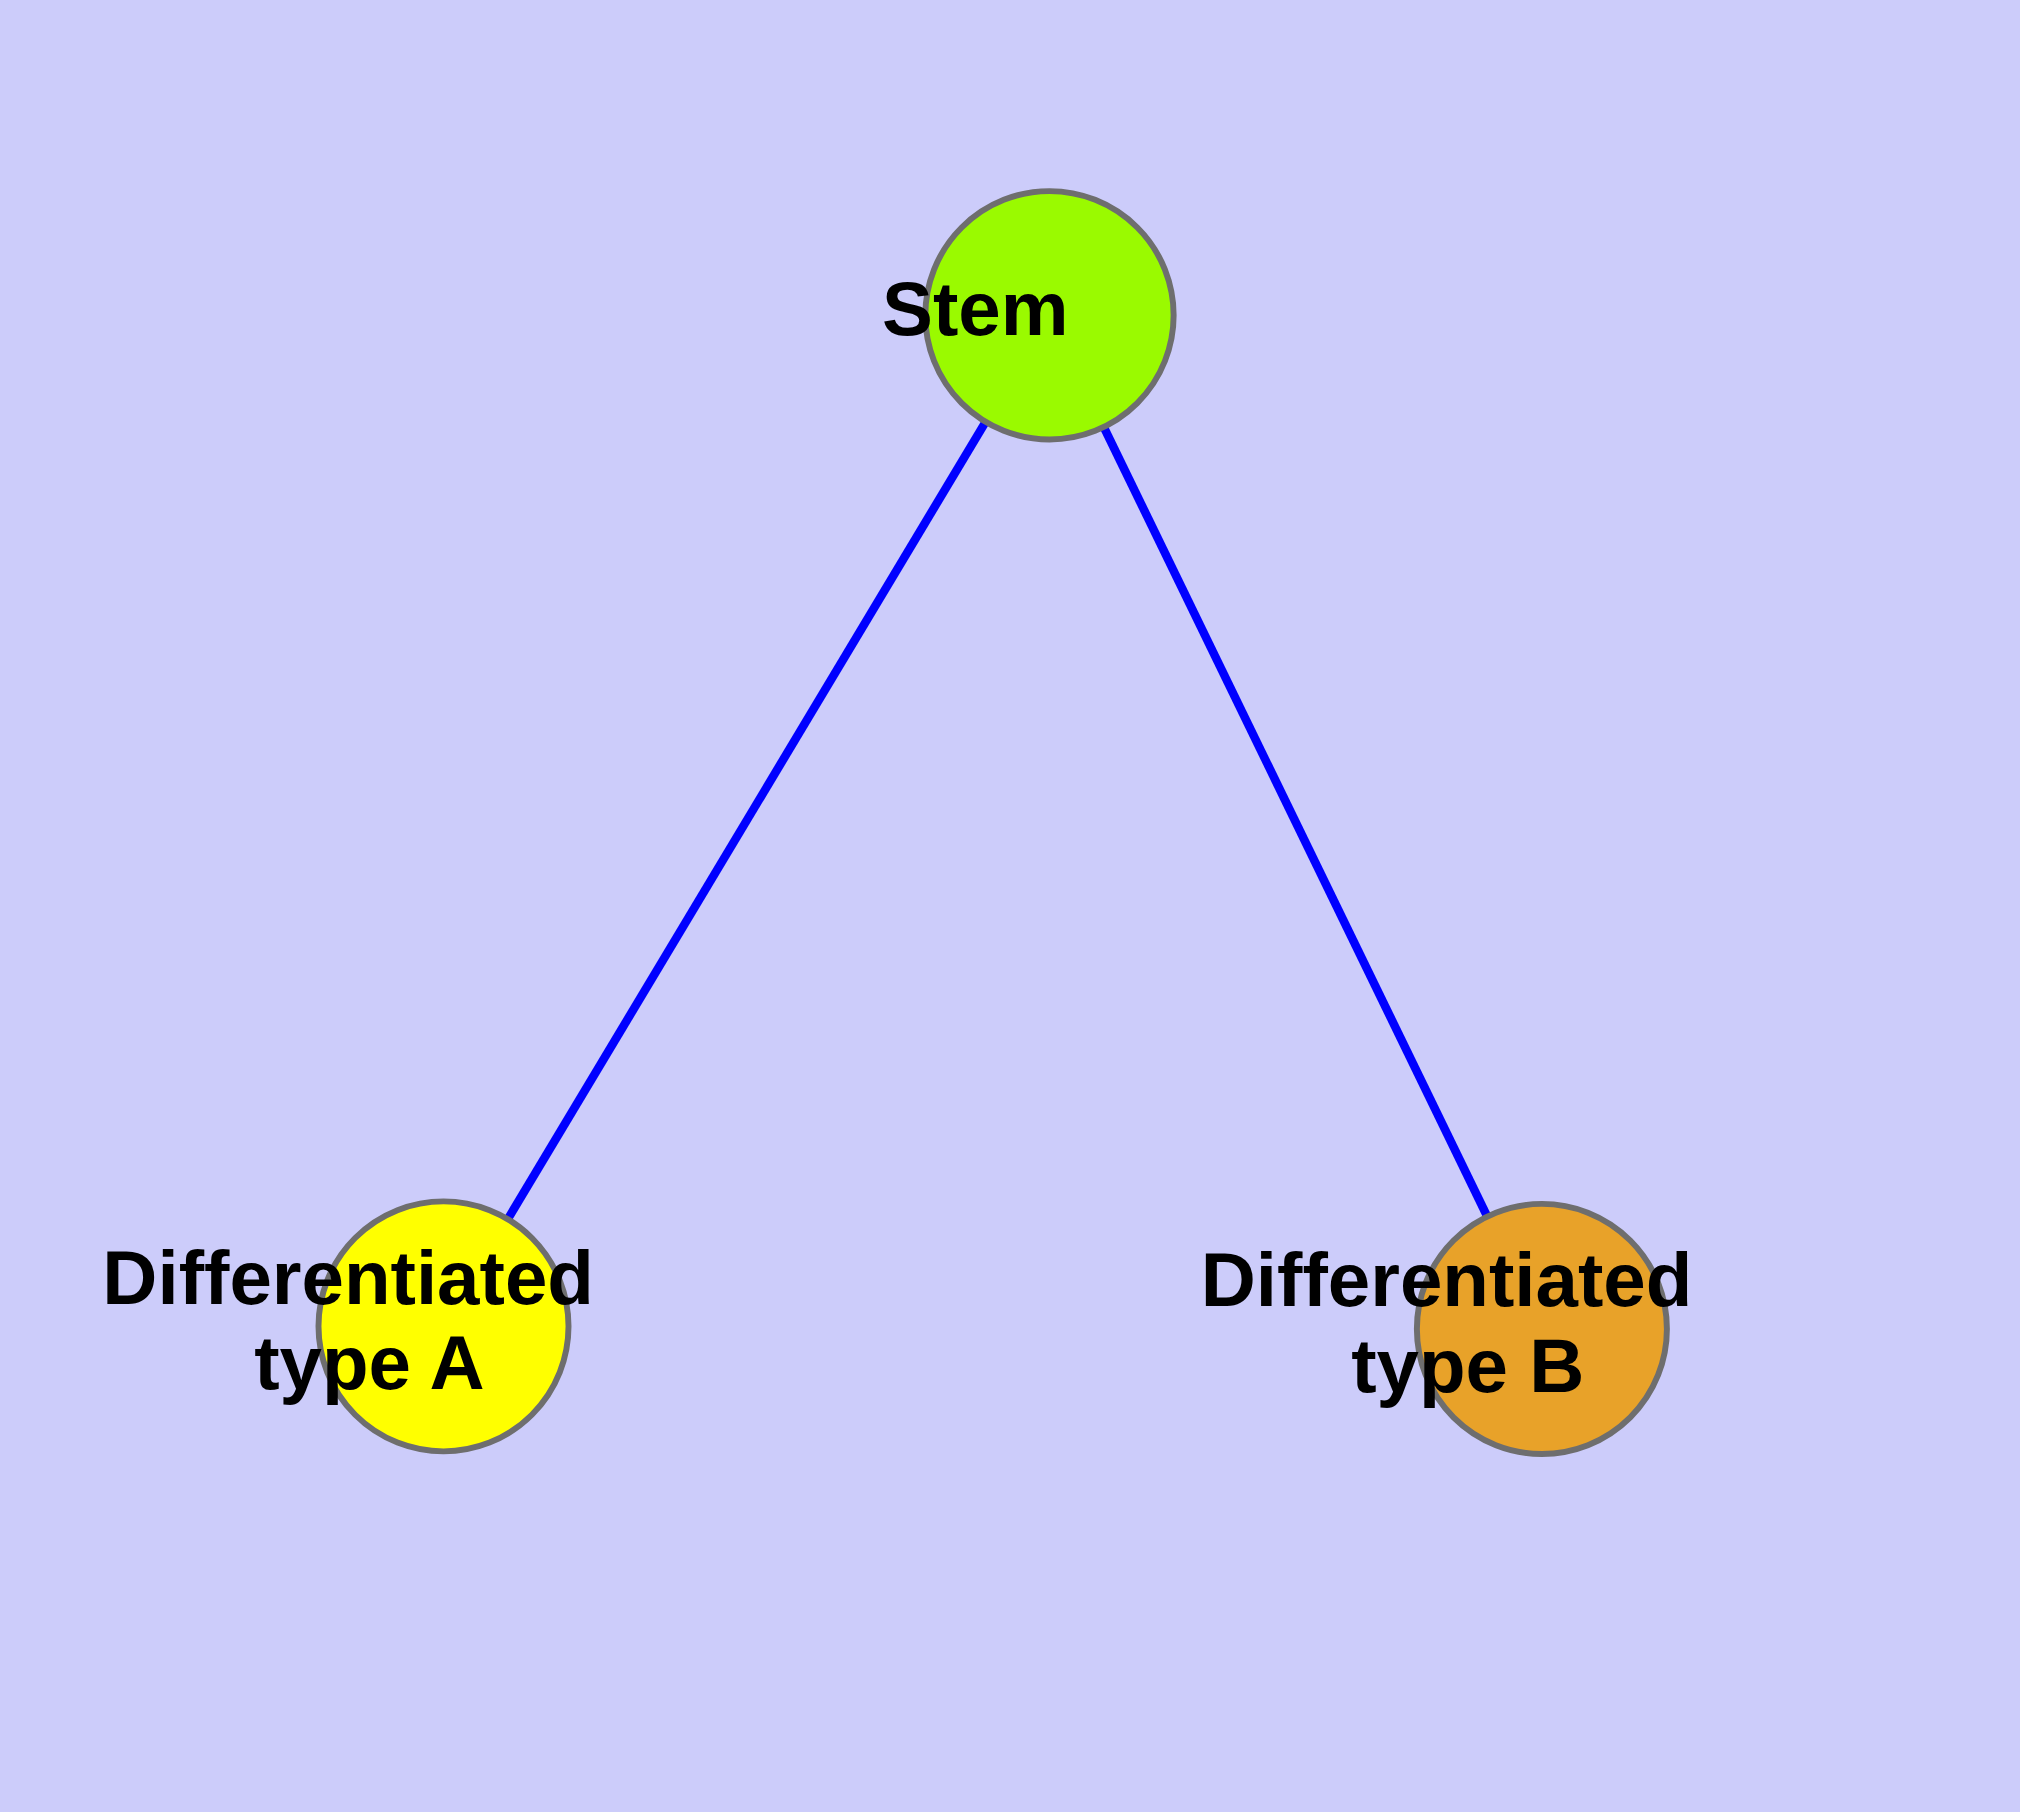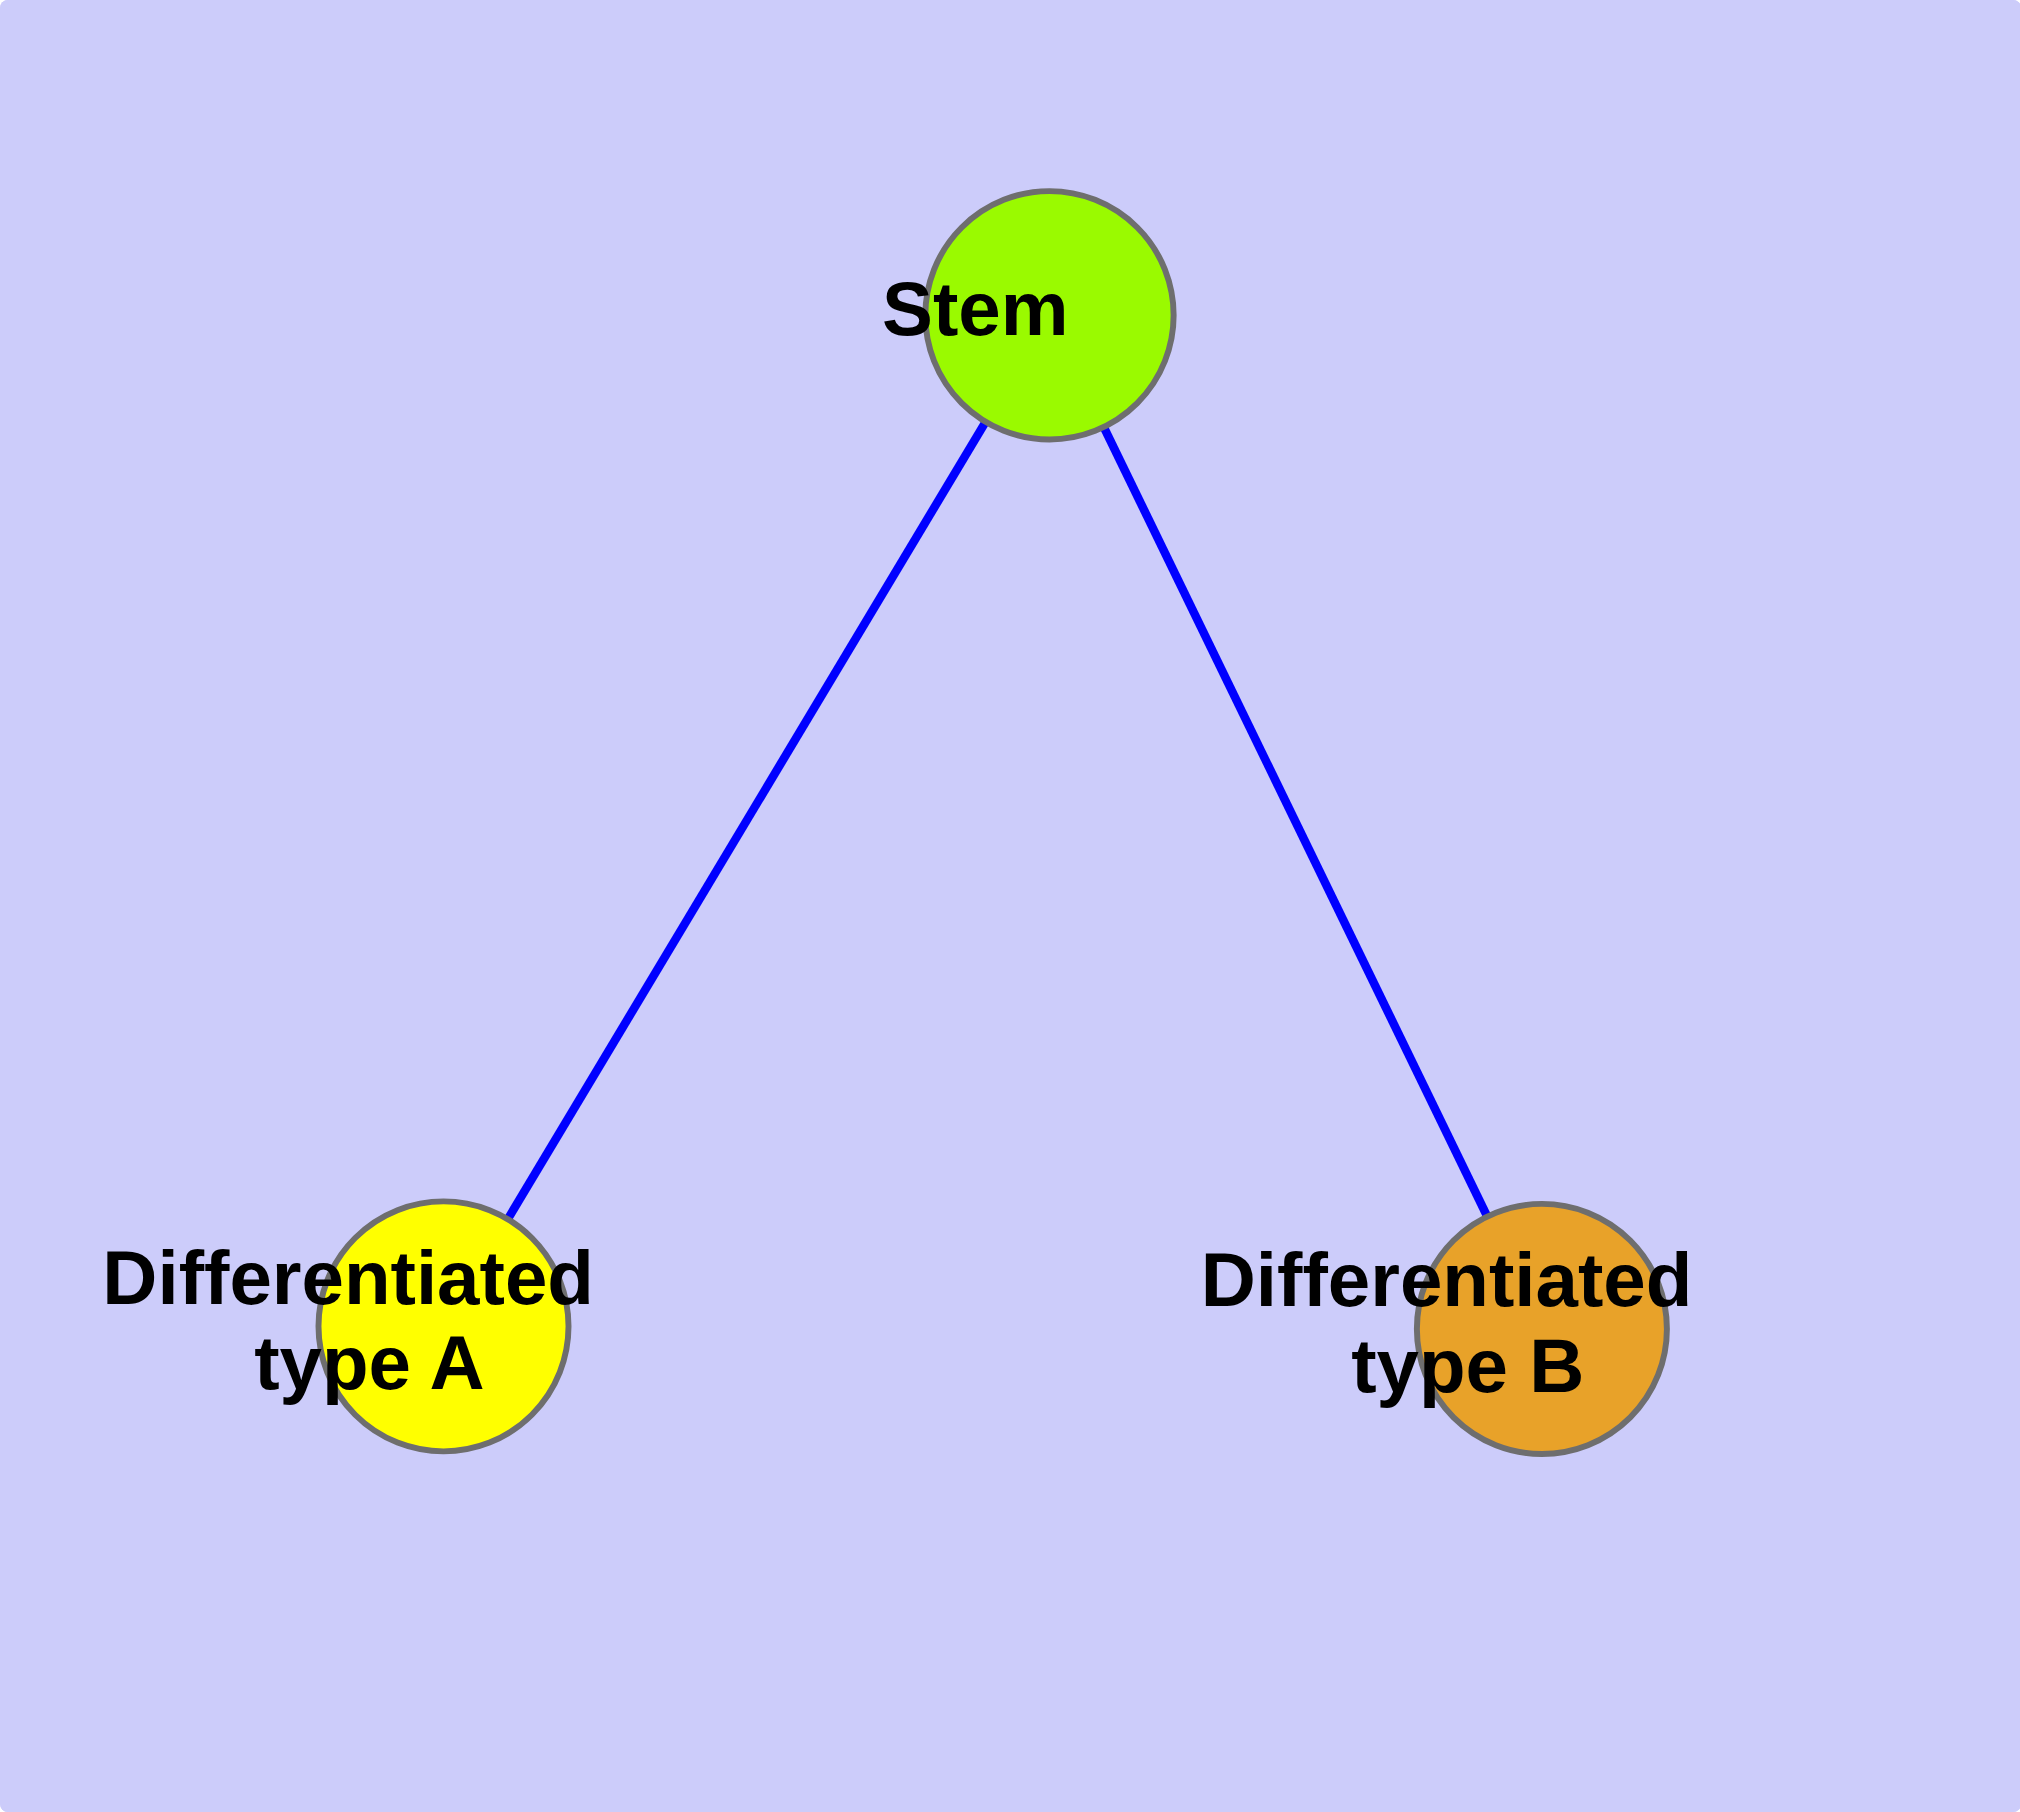--- a/index.html
+++ b/index.html
@@ -26,21 +26,21 @@
     font-weight: bold;
     fill: #000000;
     text-anchor: middle;
     dominant-baseline: middle;
     white-space: pre;
   }
 </style>
 </head>
 <body>
 
-<div id="canvas" style="width: 2021px; height: 1812px; background: rgb(204, 204, 250); border-radius: 8px;">
+<div id="canvas" style="width: 2021px; height: 1812px; background: rgb(204, 204, 250);">
   <svg id="graph-svg" viewBox="0 0 2384 2138" style="width: 2021px; height: 1812px;">
 
     <rect id="bg-rect" x="0" y="0" width="2384" height="2138" fill="#ccccfa"></rect>
 
     <g>
       <line id="edge-stem-a" x1="1161.9172312624273" y1="498.94649385164223" x2="599.5968414993131" y2="1437.195759568279" stroke="#0000ff" stroke-width="10" stroke-linecap="butt"></line>
       <line id="edge-stem-b" x1="1302.6695058348043" y1="505.12345779419275" x2="1753.8935380446903" y2="1433.9770593828734" stroke="#0000ff" stroke-width="10" stroke-linecap="butt"></line>
     </g>
 
     <g>

